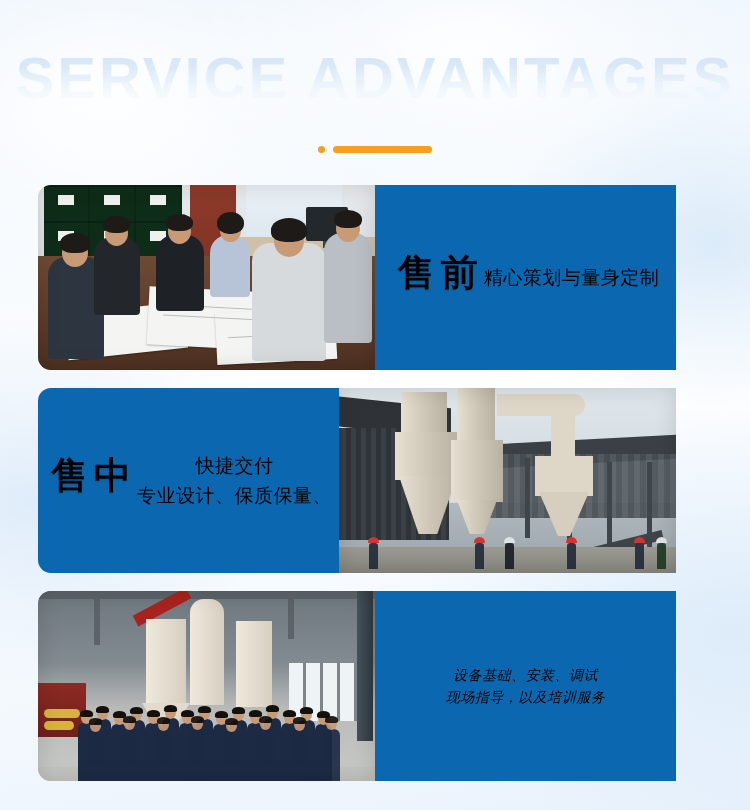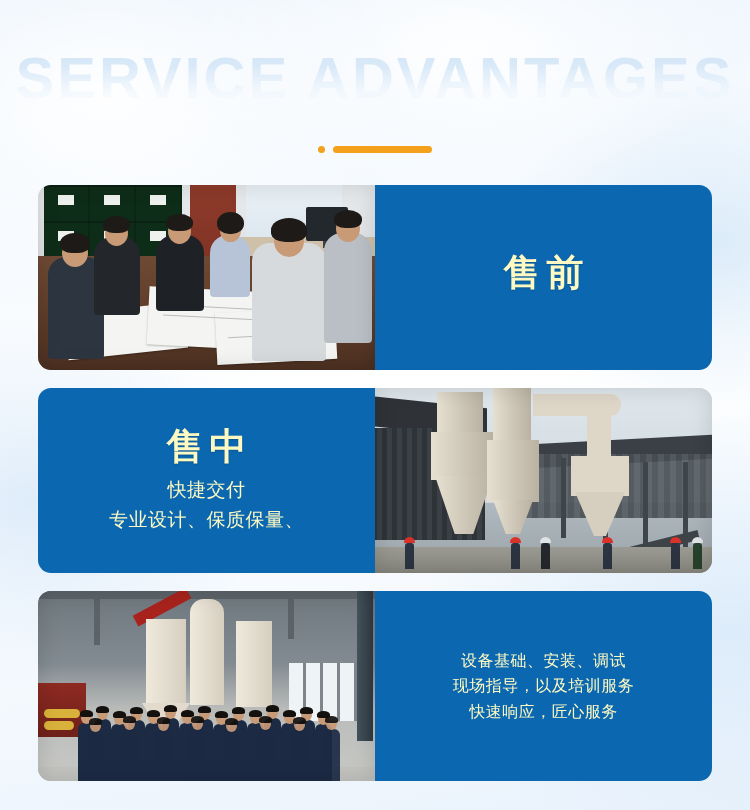--- a/index.html
+++ b/index.html
@@ -84,42 +84,42 @@
   }
   .row:last-child { margin-bottom:0; height:190px; }
 
   .photo {
     width:337px; height:100%;
     position:relative;
     overflow:hidden;
     background:#9aa6ad;
   }
   .panel {
-    width:337px; height:100%;
+    width:301px; height:100%;
     background:#0b68b0;
     display:flex;
-    flex-direction:column;
+    flex-direction:row;
     align-items:center;
     justify-content:center;
-    color:#fef9c3;
+    color:#000000;
     text-align:center;
   }
   .panel-title {
     font-size:37px;
     font-weight:bold;
     letter-spacing:6px;
     text-indent:6px;
     line-height:1.1;
     margin-bottom:8px;
     text-shadow:0 1px 2px rgba(0,0,0,0.18);
   }
   .panel-lines { font-size:19px; line-height:1.55; font-weight:500; letter-spacing:0.5px; }
   .panel-lines div { white-space:nowrap; }
   .row3 .panel-title { margin-bottom:4px; }
-  .row3 .panel-lines { font-size:16px; line-height:1.6; }
+  .row3 .panel-lines { font-size:14px; line-height:1.6;font-style:italic; }
 
   
   
   .ph1 { background:linear-gradient(180deg,#d9dde0 0%,#cfd5d8 45%,#bcbfc2 100%); }
   .ph1 .wall { position:absolute; inset:0; background:linear-gradient(180deg,#e7eaec 0%,#dcdfe1 55%,#cfd2d4 100%); }
   .ph1 .lockers { position:absolute; left:6px; top:0; width:138px; height:108px;
       background:repeating-linear-gradient(90deg,#3c6b4e 0 44px,#2f5a41 44px 46px),
                  repeating-linear-gradient(0deg,#3c6b4e 0 34px,#2b5239 34px 36px);
       background-blend-mode:multiply; }
   .ph1 .locker-tag { position:absolute; width:16px; height:10px; background:#eef1ee; }
@@ -244,20 +244,23 @@
       <div class="head" style="left:236px;top:40px;width:30px;height:32px"></div>
       <div class="hair" style="left:233px;top:33px;width:36px;height:24px"></div>
 
       <div class="person" style="left:286px;top:48px;width:48px;height:110px;background:#b9bfc4"></div>
       <div class="head" style="left:298px;top:30px;width:24px;height:27px"></div>
       <div class="hair" style="left:296px;top:25px;width:28px;height:18px"></div>
       <div class="vignette"></div>
     </div>
     <div class="panel">
       <div class="panel-title">售前</div>
+      <div class="panel-lines">
+        <div>精心策划与量身定制</div>
+      </div>
     </div>
   </div>
 
   <div class="row row2">
     <div class="panel">
       <div class="panel-title">售中</div>
       <div class="panel-lines">
         <div>快捷交付</div>
         <div>专业设计、保质保量、</div>
       </div>
@@ -347,18 +350,17 @@
         <div class="p" style="left:179px;height:52px;opacity:0.92"></div>
         <div class="p" style="left:213px;height:51px;opacity:0.92"></div>
         <div class="p" style="left:245px;height:52px;opacity:0.92"></div>
       </div>
       <div class="vignette"></div>
     </div>
     <div class="panel">
       <div class="panel-lines">
         <div>设备基础、安装、调试</div>
         <div>现场指导，以及培训服务</div>
-        <div>快速响应，匠心服务</div>
       </div>
     </div>
   </div>
 
 </div>
 
 </body></html>

